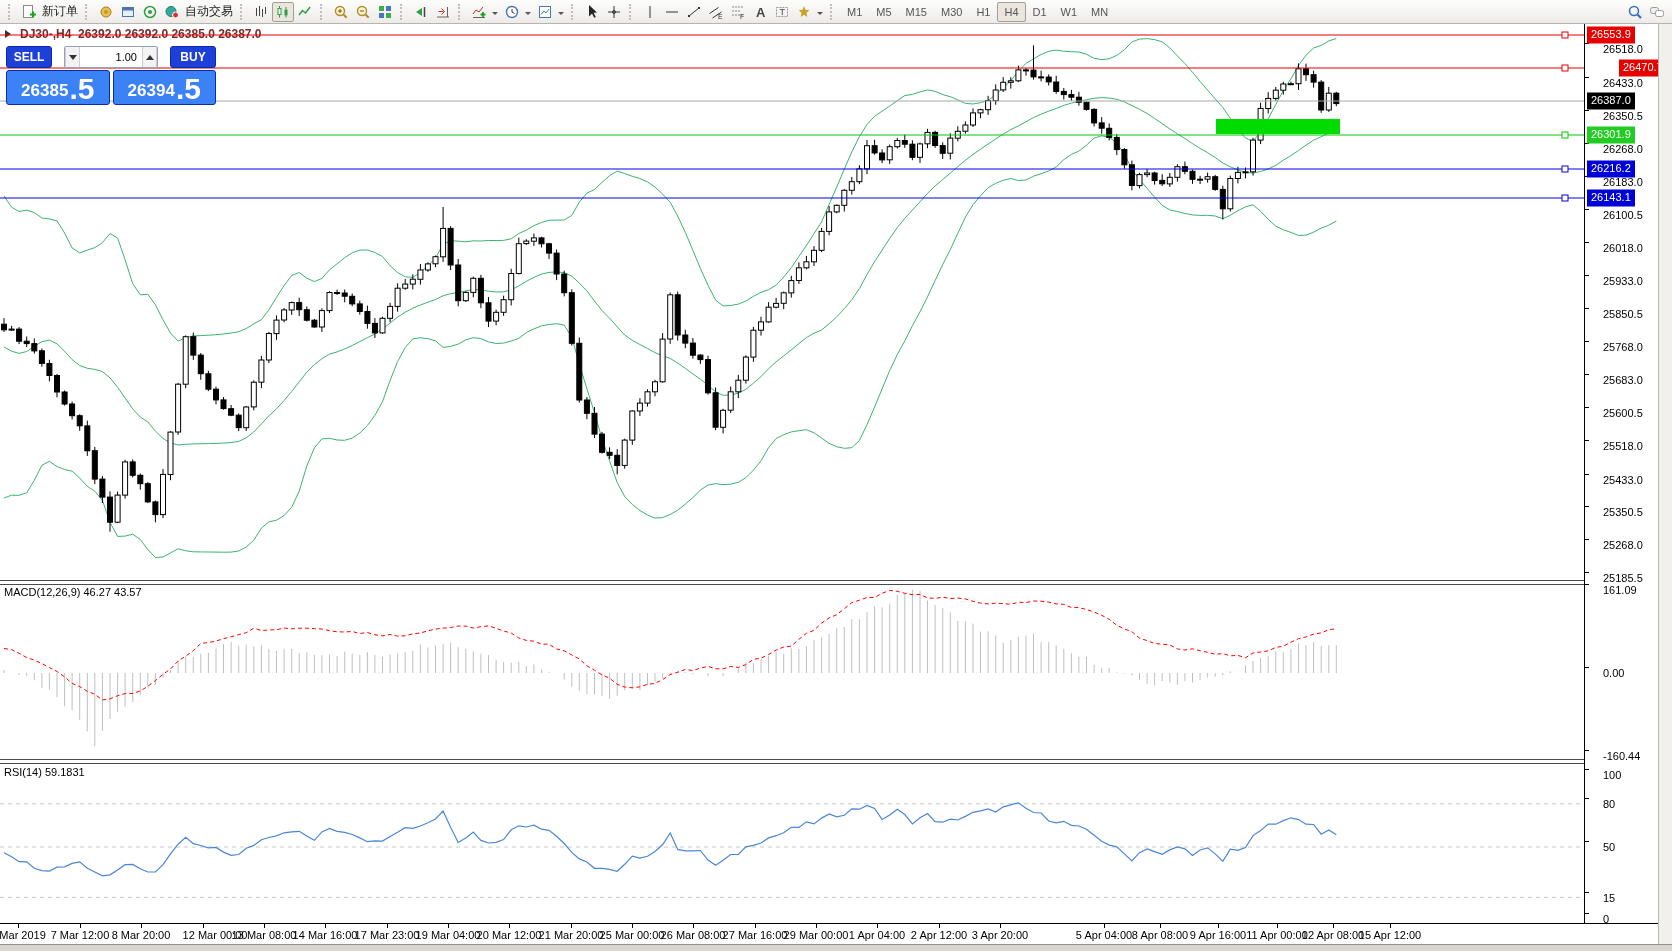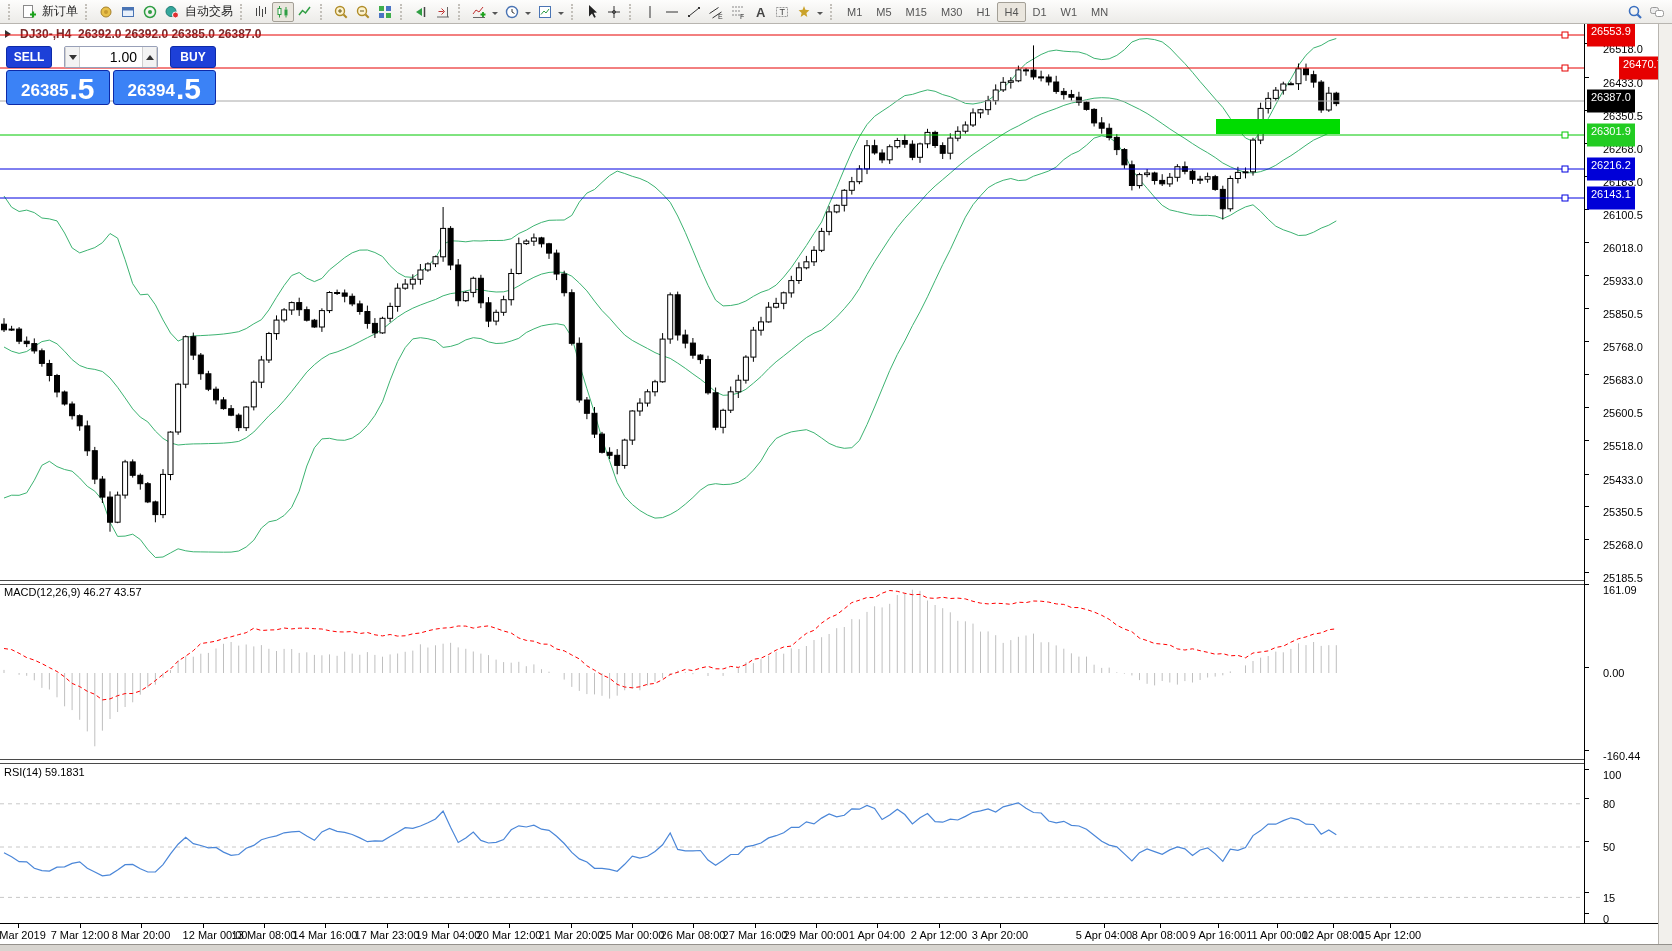--- a/index.html
+++ b/index.html
@@ -22,30 +22,30 @@
   .annotation{position:absolute;left:998px;top:84px;font-size:35px;font-weight:bold;color:#2be52b;text-shadow:2px 2px 0 #5e5e5e;letter-spacing:1px;z-index:6;white-space:nowrap;}
   .green-rect{position:absolute;left:1216px;top:119px;width:124px;height:15px;background:#00dc00;z-index:4;}
   
   .trade-panel{position:absolute;left:6px;top:46px;width:210px;z-index:5;}
   .tp-row1{display:flex;gap:12px;height:22px;margin-bottom:2px;}
   .tp-btn{flex:0 0 46px;background:#1d40d8;color:#fff;border:1px solid #0d2aa8;border-radius:3px;font-size:12px;font-weight:bold;padding:0;}
   .tp-vol{flex:1;display:flex;border:1px solid #98a0b8;border-radius:2px;background:#fff;overflow:hidden;}
   .tp-step{width:15px;background:#f3f3f3;border:none;border-left:1px solid #cfcfcf;border-right:1px solid #cfcfcf;display:flex;align-items:center;justify-content:center;padding:0;}
   .tri-dn{width:0;height:0;border:4px solid transparent;border-top:5px solid #333;margin-top:4px;}
   .tri-up{width:0;height:0;border:4px solid transparent;border-bottom:5px solid #333;margin-bottom:4px;}
-  .tp-input{flex:1;border:none;outline:none;text-align:right;font-size:14px;padding:0 5px 0 0;font-family:"Liberation Sans",sans-serif;min-width:0;}
+  .tp-input{flex:1;border:none;outline:none;text-align:right;font-size:11px;padding:0 5px 0 0;font-family:"Liberation Sans",sans-serif;min-width:0;}
   .tp-row2{display:flex;gap:3px;height:35px;}
   .tp-price{flex:1;background:#3b82f6;border:1px solid #0d2aa8;border-radius:3px;color:#fff;display:flex;align-items:flex-end;justify-content:center;padding-bottom:0;}
   .tp-price .main{font-size:17px;font-weight:bold;line-height:27px;}
   .tp-price .frac{font-size:30px;font-weight:bold;line-height:30px;margin-left:1px;}
   
   .price-axis{position:absolute;left:1584px;top:24px;width:74px;height:920px;border-left:1px solid #000;background:#fff;z-index:4;}
   .pa-row{position:absolute;left:0;display:flex;align-items:flex-start;gap:14px;transform:translateY(-50%);font-size:11px;color:#000;white-space:nowrap;}
   .pa-dash{width:4px;height:1px;background:#000;}
-  .pa-badge{position:absolute;left:2px;transform:translateY(-50%);padding:1px 4px 10px 4px;font-size:11px;white-space:nowrap;z-index:2;}
+  .pa-badge{position:absolute;left:2px;transform:translateY(-50%);padding:1px 4px 4px 4px;font-size:11px;white-space:nowrap;z-index:2;}
   .time-axis{position:absolute;left:0;top:923px;width:1672px;height:21px;background:#fff;border-top:1px solid #000;z-index:5;box-sizing:border-box;}
   .ta-label{position:absolute;top:5px;font-size:11px;color:#000;transform:translateX(-50%);white-space:nowrap;}
   .ta-tick{position:absolute;top:0;width:1px;height:4px;background:#000;}
   .right-strip{position:absolute;left:1658px;top:24px;width:14px;height:920px;background:#f2f0ec;border-left:1px solid #b8b5b0;z-index:5;box-sizing:border-box;}
   .bottom-strip{position:absolute;left:0;top:944px;width:1672px;height:7px;background:#d8d5d0;border-top:1px solid #94918c;z-index:6;box-sizing:border-box;}
 </style>
 </head>
 <body>
 
 <div class="app">

